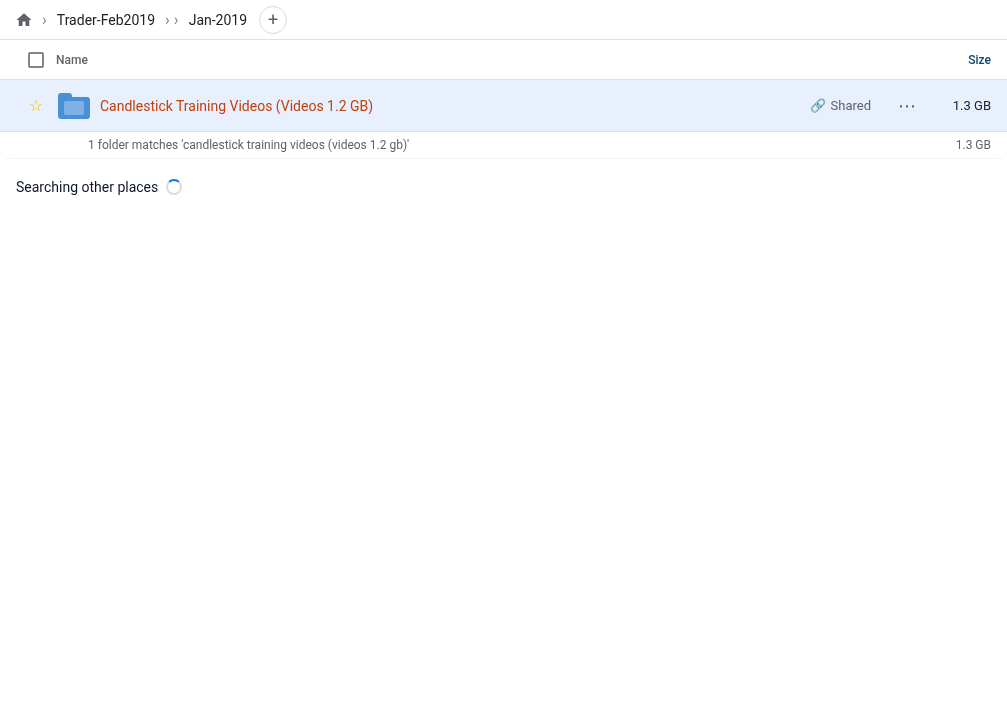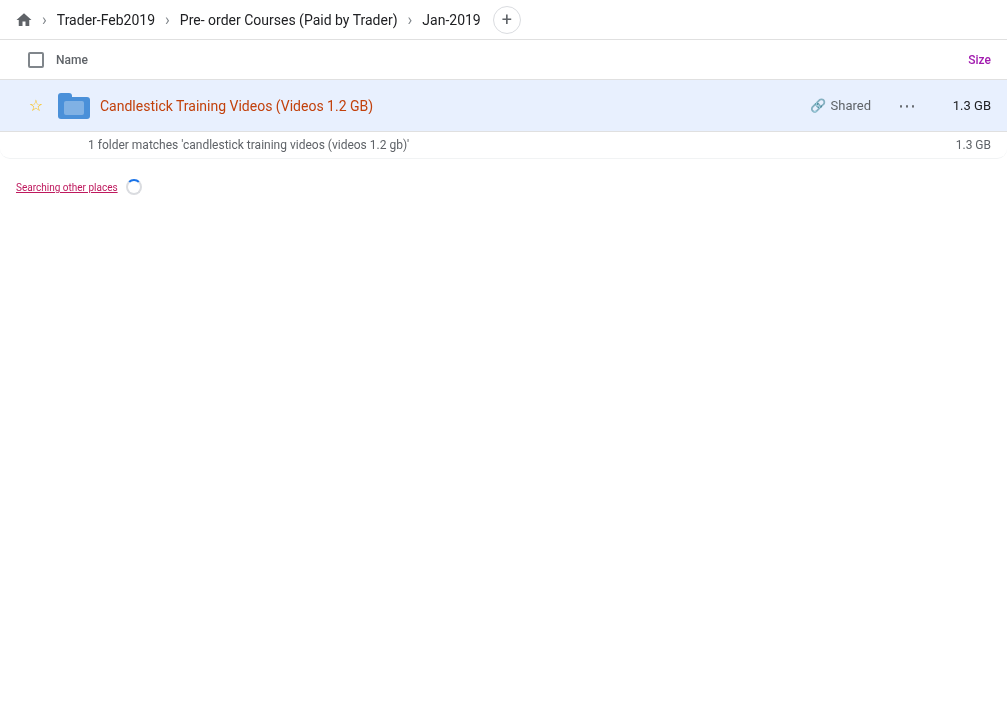--- a/index.html
+++ b/index.html
@@ -88,21 +88,21 @@
       flex: 1;
       font-size: 12px;
       color: #5f6368;
       font-weight: 500;
     }
 
     .col-size {
       width: 80px;
       text-align: right;
       font-size: 12px;
-      color: #a21caf;
+      color: #0c4a6e;
       font-weight: 500;
     }
 
     
     .file-row {
       display: flex;
       align-items: center;
       padding: 0 16px;
       height: 52px;
       background: #e8f0fe;
@@ -226,24 +226,23 @@
 
     
     .searching-section {
       padding: 20px 16px 8px 16px;
       display: flex;
       align-items: center;
       gap: 8px;
     }
 
     .searching-title {
-      font-size: 10px;
-      color: #be185d;
+      font-size: 14px;
+      color: #0f172a;
       font-weight: 400;
-      text-decoration: underline;
     }
 
     .spinner {
       width: 16px;
       height: 16px;
       border: 2px solid #dadce0;
       border-top-color: #1a73e8;
       border-radius: 50%;
       animation: spin 0.8s linear infinite;
     }
@@ -274,23 +273,20 @@
   <div class="breadcrumb-home">
     <svg width="18" height="18" viewBox="0 0 24 24" fill="#5f6368">
       <path d="M10 20v-6h4v6h5v-8h3L12 3 2 12h3v8z"></path>
     </svg>
   </div>
   <span class="breadcrumb-sep">›</span>
   <div class="breadcrumb-item">
     <span>Trader-Feb2019</span>
   </div>
   <span class="breadcrumb-sep">›</span>
-  <div class="breadcrumb-item">
-    <span>Pre- order Courses (Paid by Trader)</span>
-  </div>
   <span class="breadcrumb-sep">›</span>
   <div class="breadcrumb-item">
     <span>Jan-2019</span>
   </div>
   <div class="breadcrumb-add">
     <span>+</span>
   </div>
 </div>
 
 <div class="column-header">

